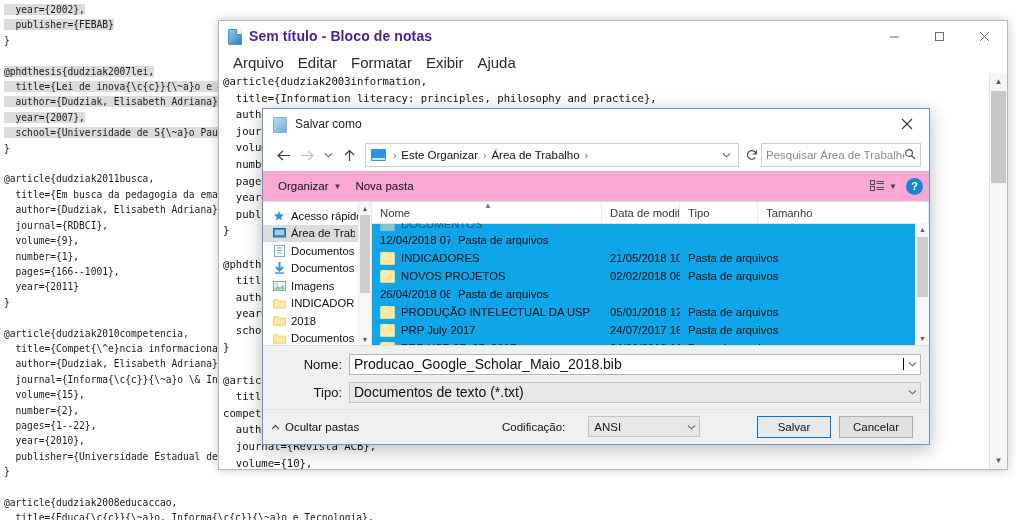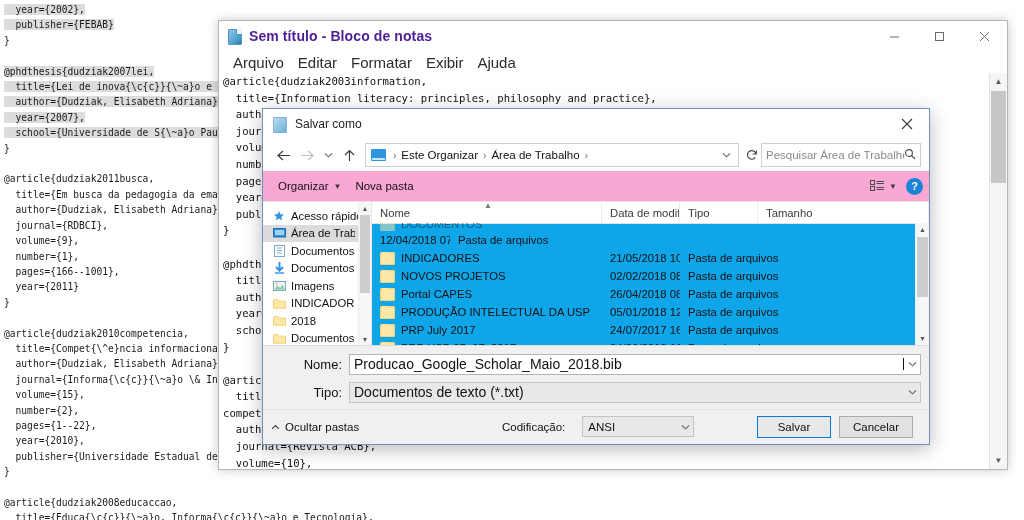--- a/index.html
+++ b/index.html
@@ -235,21 +235,21 @@
   #saveas .fcombo .val{font-size:14px;color:#111;flex:1 1 auto;white-space:nowrap;overflow:hidden;position:relative;}
   #saveas .fcombo .caret-box{width:16px;flex:0 0 16px;display:flex;align-items:center;justify-content:center;color:#3c3c3c;font-size:8px;}
   #saveas .caret-bar{display:inline-block;width:1px;height:12px;background:#111;vertical-align:-2px;margin-left:0px;}
 
   #saveas .footer{
     flex:0 0 auto;height:34px;background:#f0f0f0;display:flex;align-items:center;
     padding:0 8px;border-top:1px solid #e3e3e3;position:relative;
   }
   #saveas .hidefolders{display:flex;align-items:center;gap:5px;font-size:11.5px;color:#111;}
   #saveas .hidefolders .chev{font-size:8px;color:#3c3c3c;}
-  #saveas .enc-wrap{position:absolute;left:239px;top:6px;display:flex;align-items:center;gap:17px;}
+  #saveas .enc-wrap{position:absolute;left:239px;top:6px;display:flex;align-items:center;gap:23px;}
   #saveas .enc-label{font-size:11.5px;color:#111;}
   #saveas .enc-combo{
     width:112px;height:21px;border:1px solid #c4c4c4;background:#e8e8e8;display:flex;align-items:center;
     padding-left:5px;box-sizing:border-box;font-size:11.5px;
   }
   #saveas .enc-combo .caret-box{margin-left:auto;width:16px;display:flex;align-items:center;justify-content:center;font-size:8px;color:#3c3c3c;}
   #saveas .btns{position:absolute;right:16px;top:6px;display:flex;gap:8px;}
   #saveas .btn{
     width:74px;height:22px;border:1px solid #adadad;background:#e1e1e1;
     display:flex;align-items:center;justify-content:center;font-size:11.5px;color:#111;box-sizing:border-box;
@@ -531,24 +531,20 @@
           <div class="row">
             <div class="cell name">
               <span class="folder"></span>
               <span>NOVOS PROJETOS</span>
             </div>
             <div class="cell date">02/02/2018 08:56</div>
             <div class="cell type">Pasta de arquivos</div>
             <div class="cell size"></div>
           </div>
           <div class="row">
-            <div class="cell name">
-              <span class="folder"></span>
-              <span>Portal CAPES</span>
-            </div>
             <div class="cell date">26/04/2018 08:20</div>
             <div class="cell type">Pasta de arquivos</div>
             <div class="cell size"></div>
           </div>
           <div class="row">
             <div class="cell name">
               <span class="folder"></span>
               <span>PRODUÇÃO INTELECTUAL DA USP</span>
             </div>
             <div class="cell date">05/01/2018 12:59</div>

